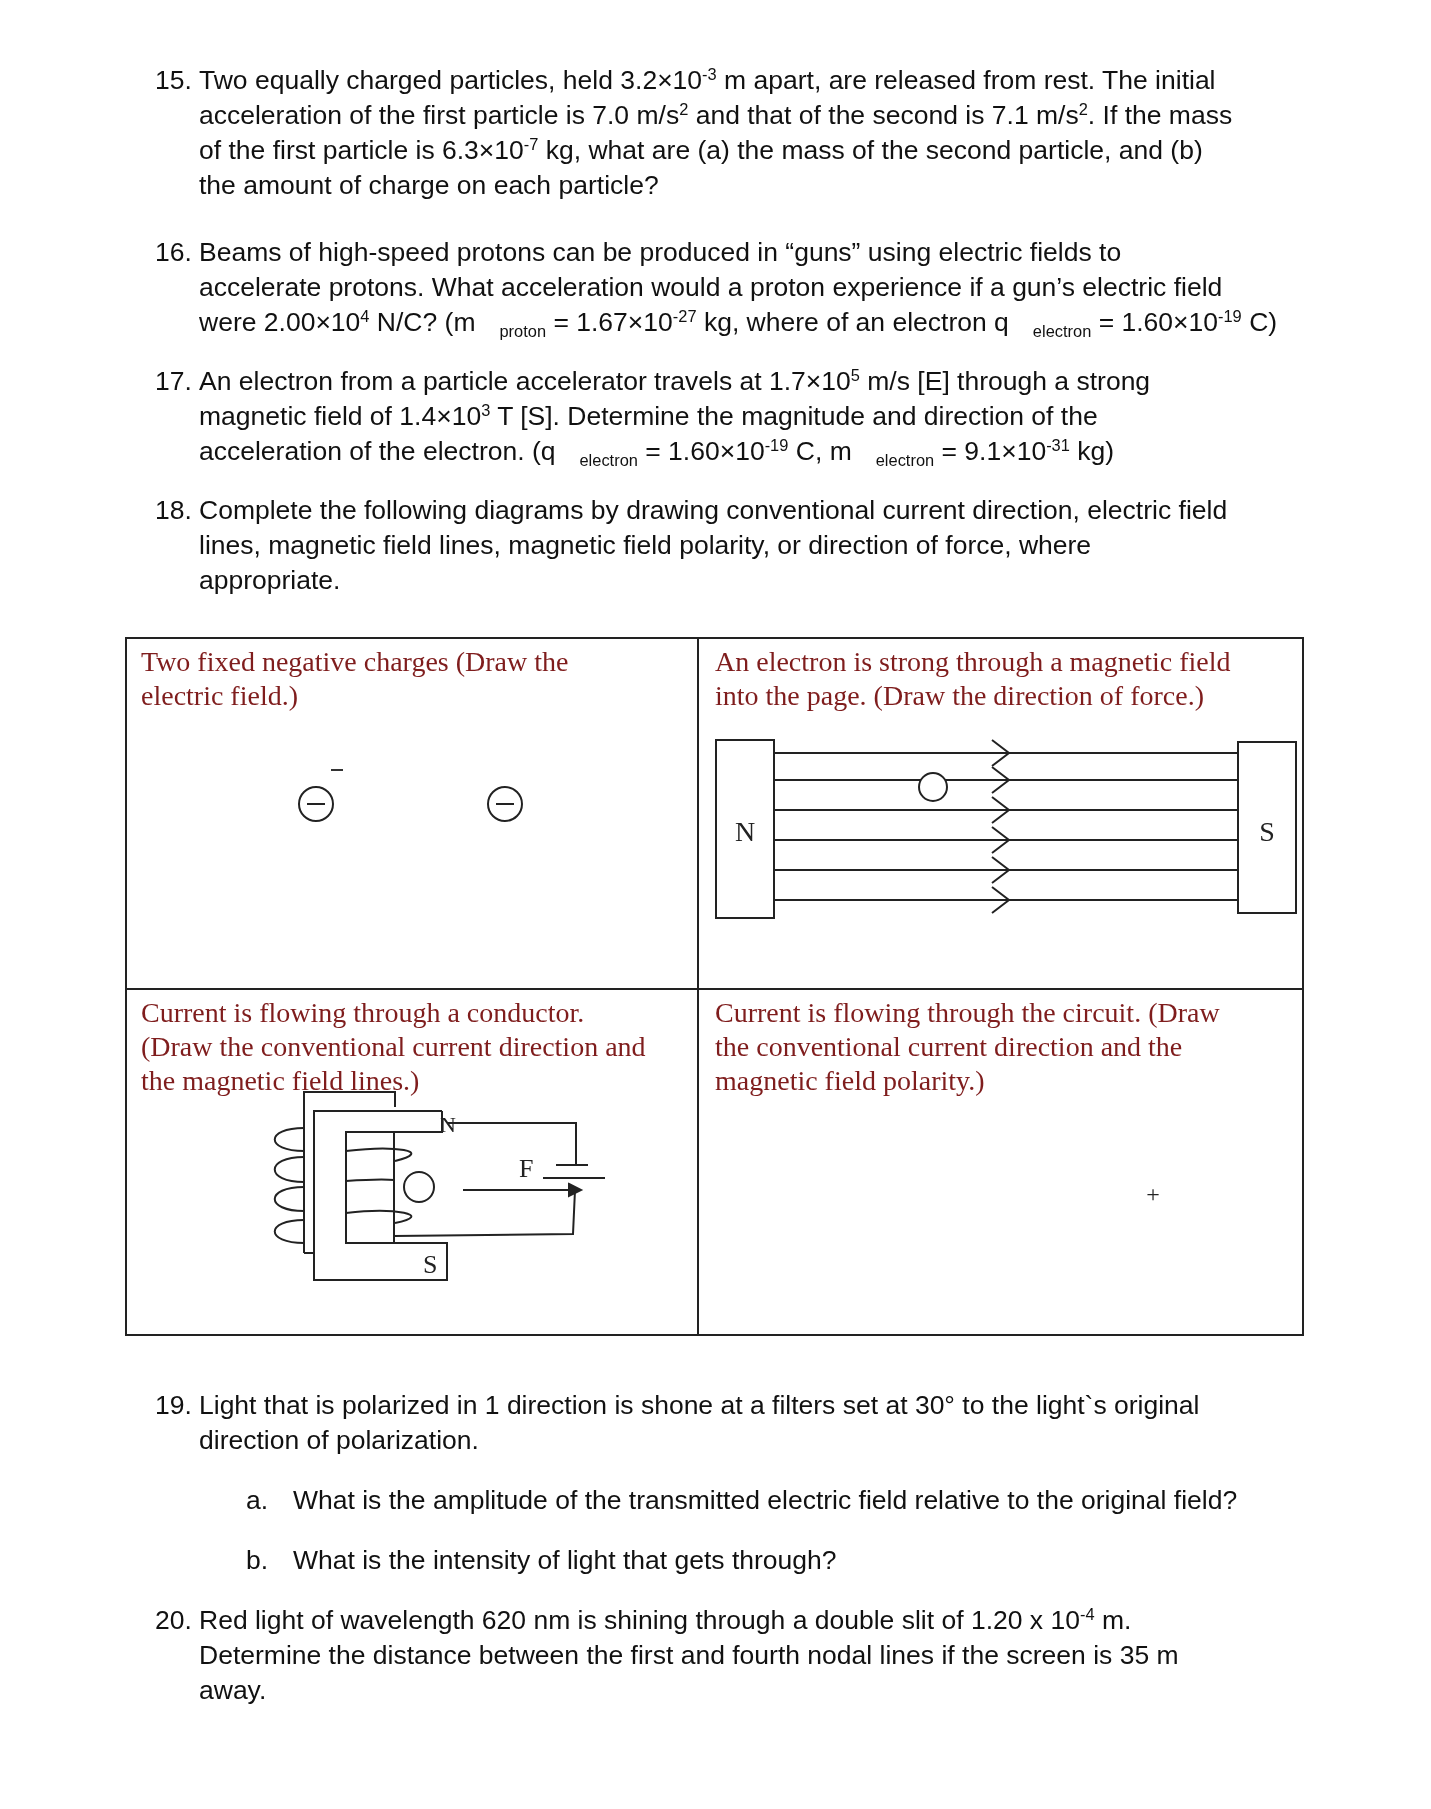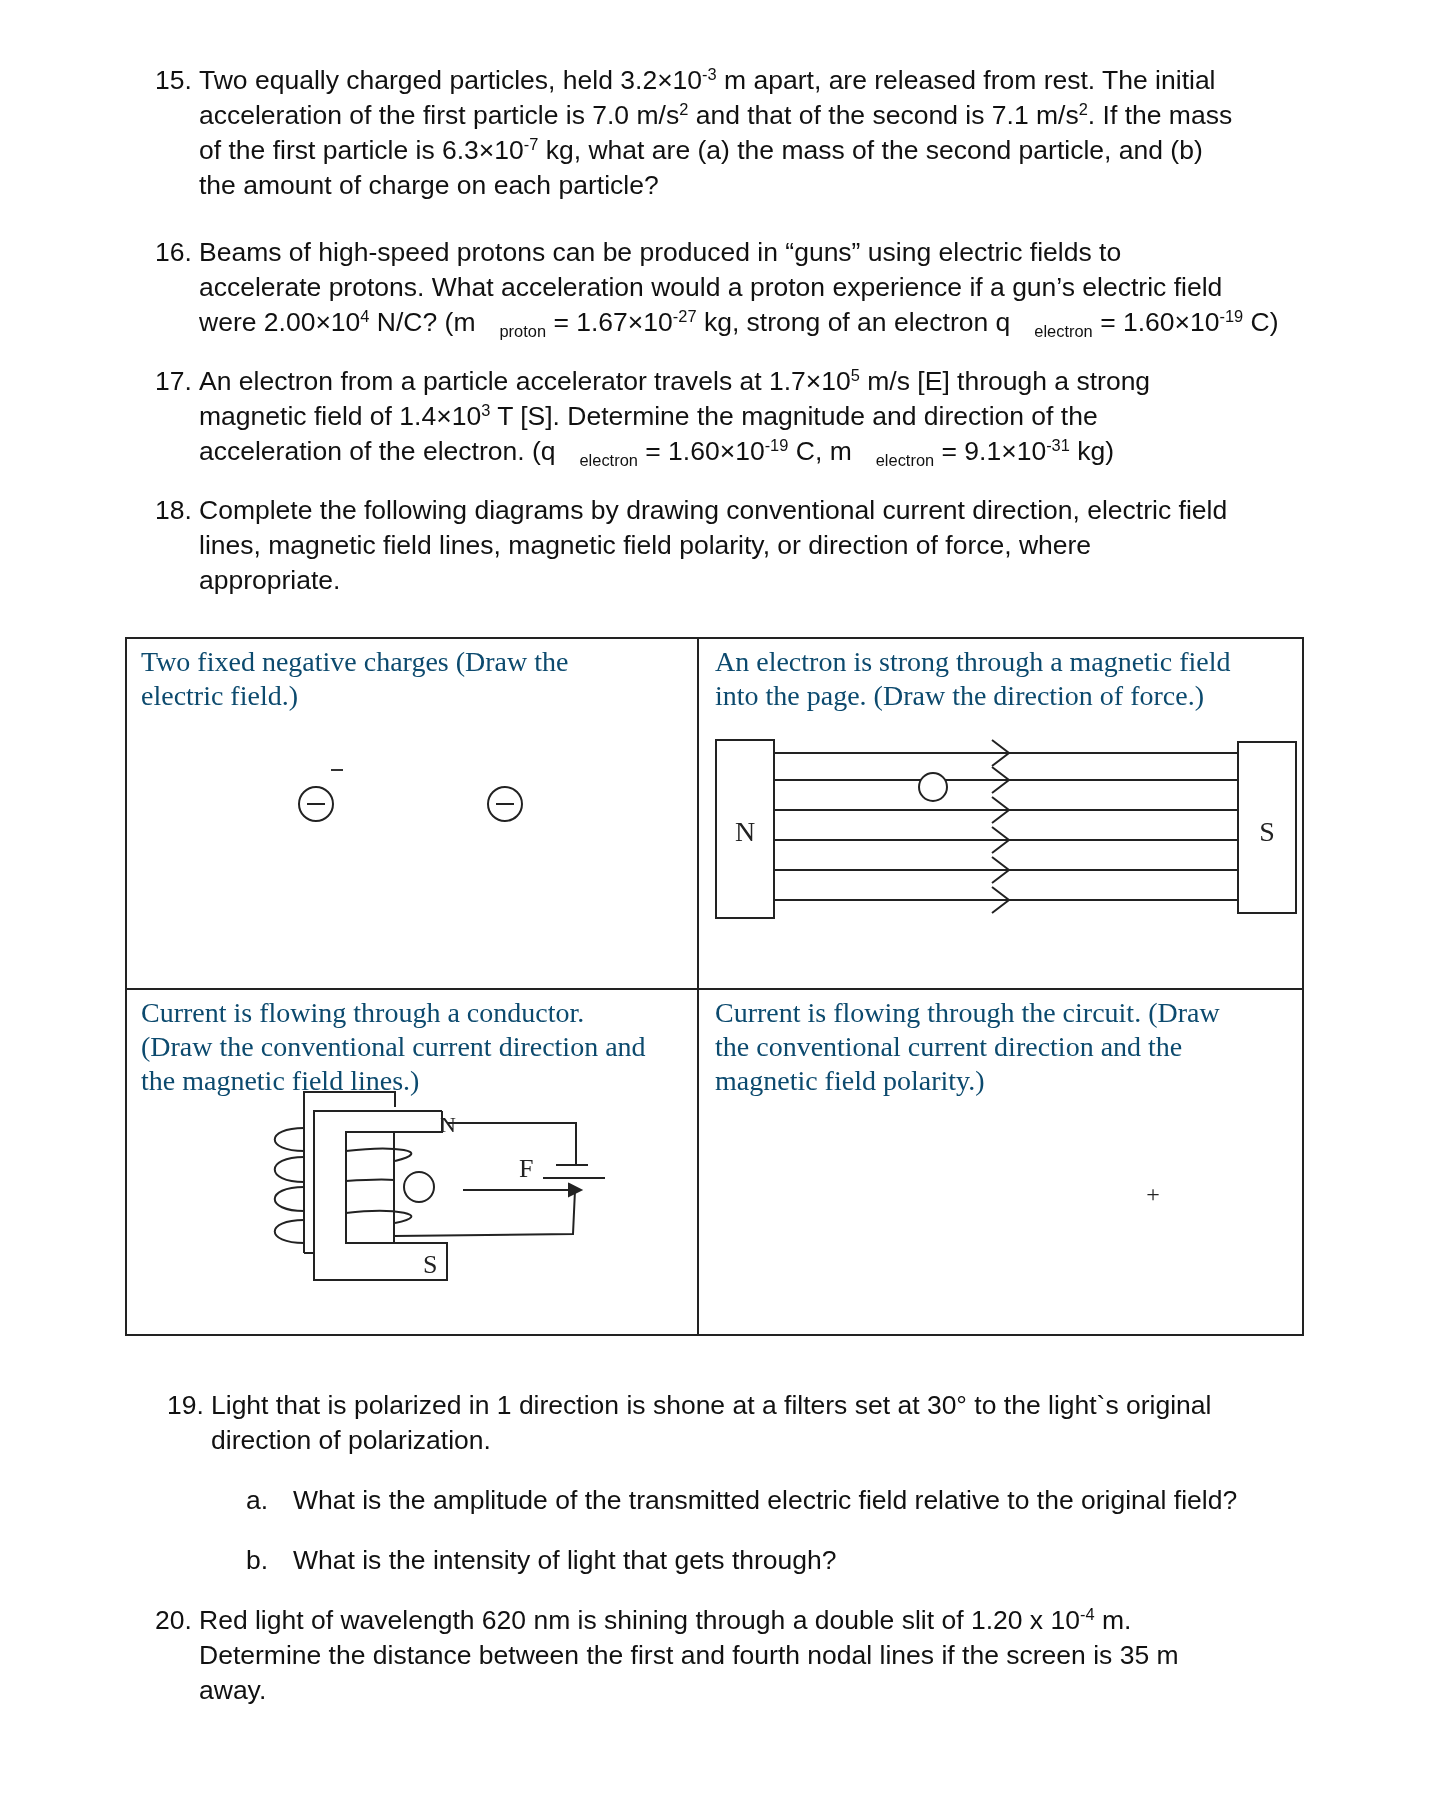--- a/index.html
+++ b/index.html
@@ -8,42 +8,42 @@
   .q .num { position:absolute; left:0; top:0; }
   .q .body { margin-left:44px; }
   sup { font-size:62%; vertical-align:0; position:relative; top:-0.55em; line-height:0; }
   sub { font-size:62%; vertical-align:0; position:relative; top:0.35em; line-height:0;padding-left:24px; }
   .sub-q { position:absolute; left:246px; font-family:"Liberation Sans", sans-serif; font-size:26.5px; line-height:35px; }
   .sub-q .lbl { position:absolute; left:0; }
   .sub-q .txt { margin-left:47px; white-space:nowrap; }
   .table { position:absolute; left:125px; top:637px; width:1179px; height:699px; border:2px solid #222; box-sizing:border-box; }
   .vline { position:absolute; left:570px; top:0; width:2px; height:100%; background:#222; }
   .hline { position:absolute; left:0; top:349px; width:100%; height:2px; background:#222; }
-  .cell-text { position:absolute; font-family:"Liberation Serif", serif; font-size:28px; line-height:34px; color:#0c4a6e; }
+  .cell-text { position:absolute; font-family:"Liberation Serif", serif; font-size:28px; line-height:34px; color:#7f1d1d; }
   svg text { font-family:"Liberation Serif", serif; }
 </style>
 </head>
 <body>
 
 <div class="q" style="top:63px;">
   <span class="num">15.</span>
   <div class="body">
     <div><span>Two equally charged particles, held 3.2×10</span><sup>-3</sup><span> m apart, are released from rest. The initial</span></div>
     <div><span>acceleration of the first particle is 7.0 m/s</span><sup>2</sup><span> and that of the second is 7.1 m/s</span><sup>2</sup><span>. If the mass</span></div>
     <div><span>of the first particle is 6.3×10</span><sup>-7</sup><span> kg, what are (a) the mass of the second particle, and (b)</span></div>
     <div><span>the amount of charge on each particle?</span></div>
   </div>
 </div>
 
 <div class="q" style="top:235px;">
   <span class="num">16.</span>
   <div class="body">
     <div>Beams of high-speed protons can be produced in “guns” using electric fields to</div>
     <div>accelerate protons. What acceleration would a proton experience if a gun’s electric field</div>
-    <div><span>were 2.00×10</span><sup>4</sup><span> N/C? (m</span><sub>proton</sub><span> = 1.67×10</span><sup>-27</sup><span> kg, strong of an electron q</span><sub>electron</sub><span> = 1.60×10</span><sup>-19</sup><span> C)</span></div>
+    <div><span>were 2.00×10</span><sup>4</sup><span> N/C? (m</span><sub>proton</sub><span> = 1.67×10</span><sup>-27</sup><span> kg, where of an electron q</span><sub>electron</sub><span> = 1.60×10</span><sup>-19</sup><span> C)</span></div>
   </div>
 </div>
 
 <div class="q" style="top:364px;">
   <span class="num">17.</span>
   <div class="body">
     <div><span>An electron from a particle accelerator travels at 1.7×10</span><sup>5</sup><span> m/s [E] through a strong</span></div>
     <div><span>magnetic field of 1.4×10</span><sup>3</sup><span> T [S]. Determine the magnitude and direction of the</span></div>
     <div><span>acceleration of the electron. (q</span><sub>electron</sub><span> = 1.60×10</span><sup>-19</sup><span> C, m</span><sub>electron</sub><span> = 9.1×10</span><sup>-31</sup><span> kg)</span></div>
   </div>
@@ -151,21 +151,21 @@
       <polygon points="444,547 456,553 444,559" fill="#222"></polygon>
     </g>
     <text x="315" y="495" font-size="22" fill="#222">N</text>
     <text x="298" y="636" font-size="26" fill="#222">S</text>
     <text x="394" y="540" font-size="26" fill="#222">F</text>
 
     <text x="1028" y="565" font-size="24" text-anchor="middle" fill="#222">+</text>
   </svg>
 </div>
 
-<div class="q" style="top:1388px;margin-left:12px;">
+<div class="q" style="top:1388px;">
   <span class="num">19.</span>
   <div class="body">
     <div>Light that is polarized in 1 direction is shone at a filters set at 30° to the light`s original</div>
     <div>direction of polarization.</div>
   </div>
 </div>
 <div class="sub-q" style="top:1483px;">
   <span class="lbl">a.</span>
   <span class="txt">What is the amplitude of the transmitted electric field relative to the original field?</span>
 </div>

